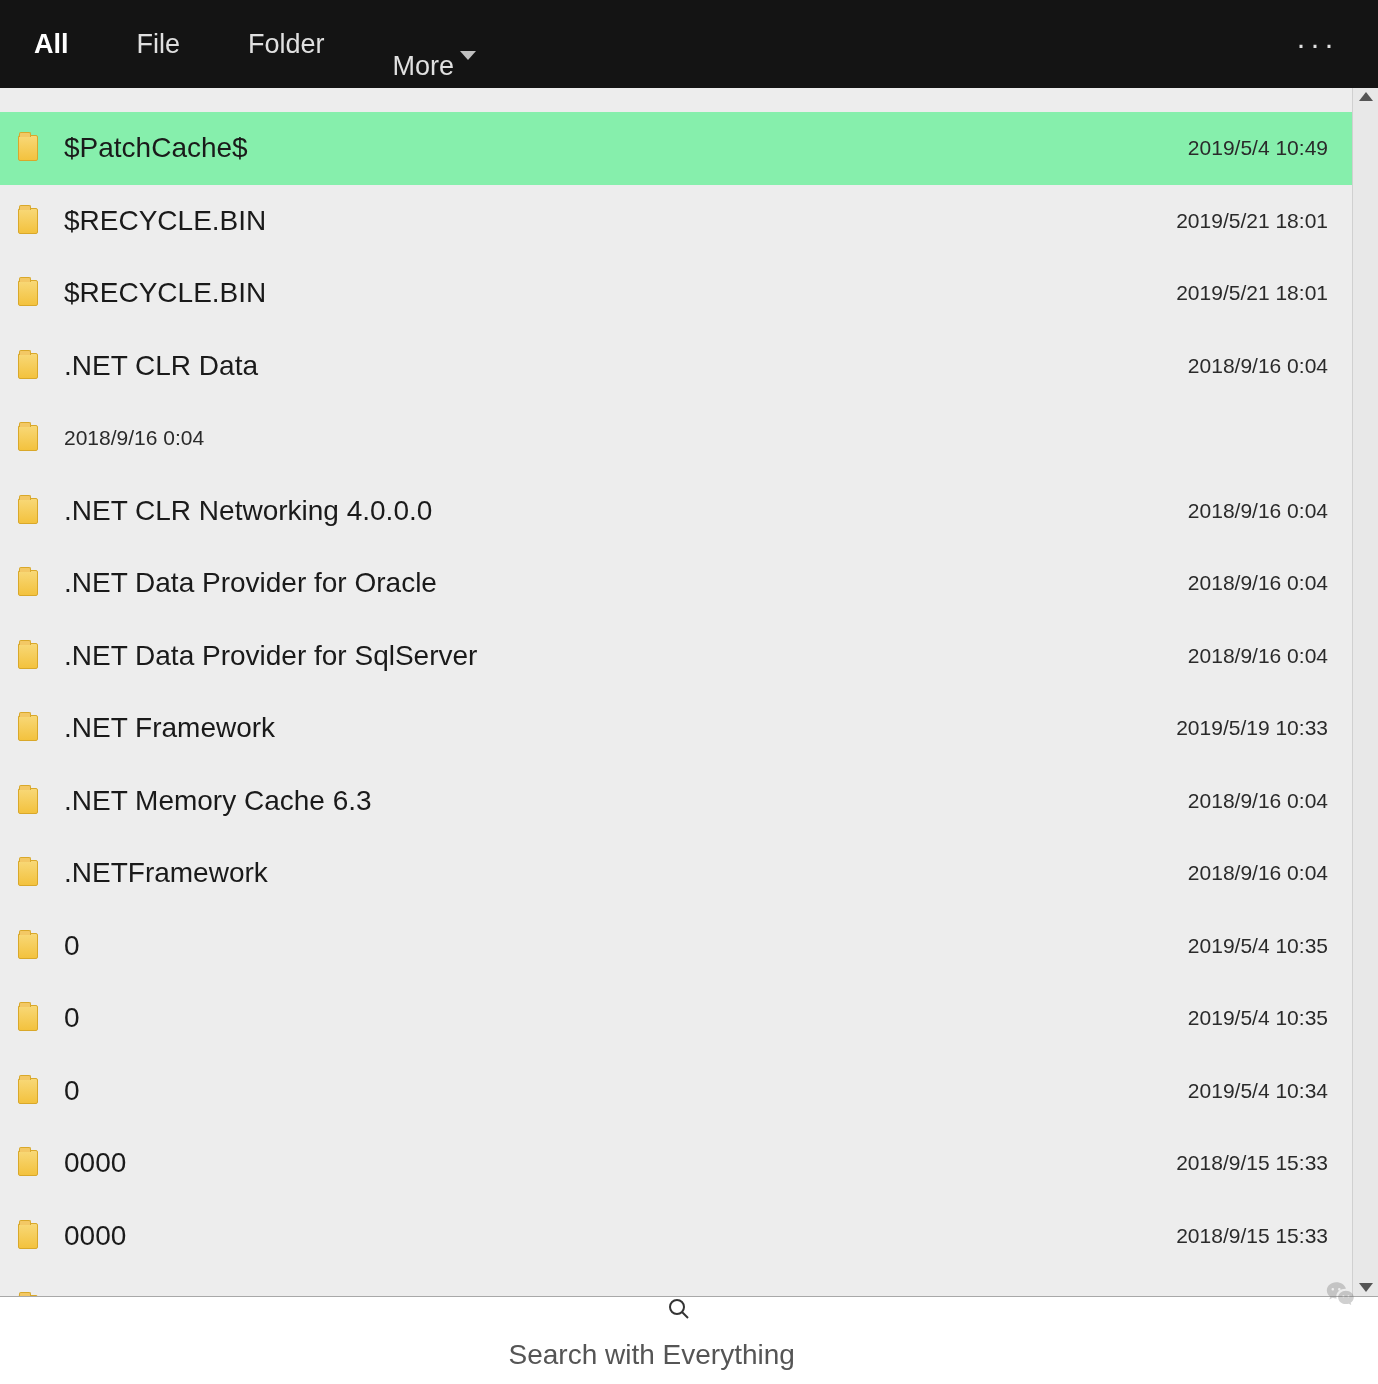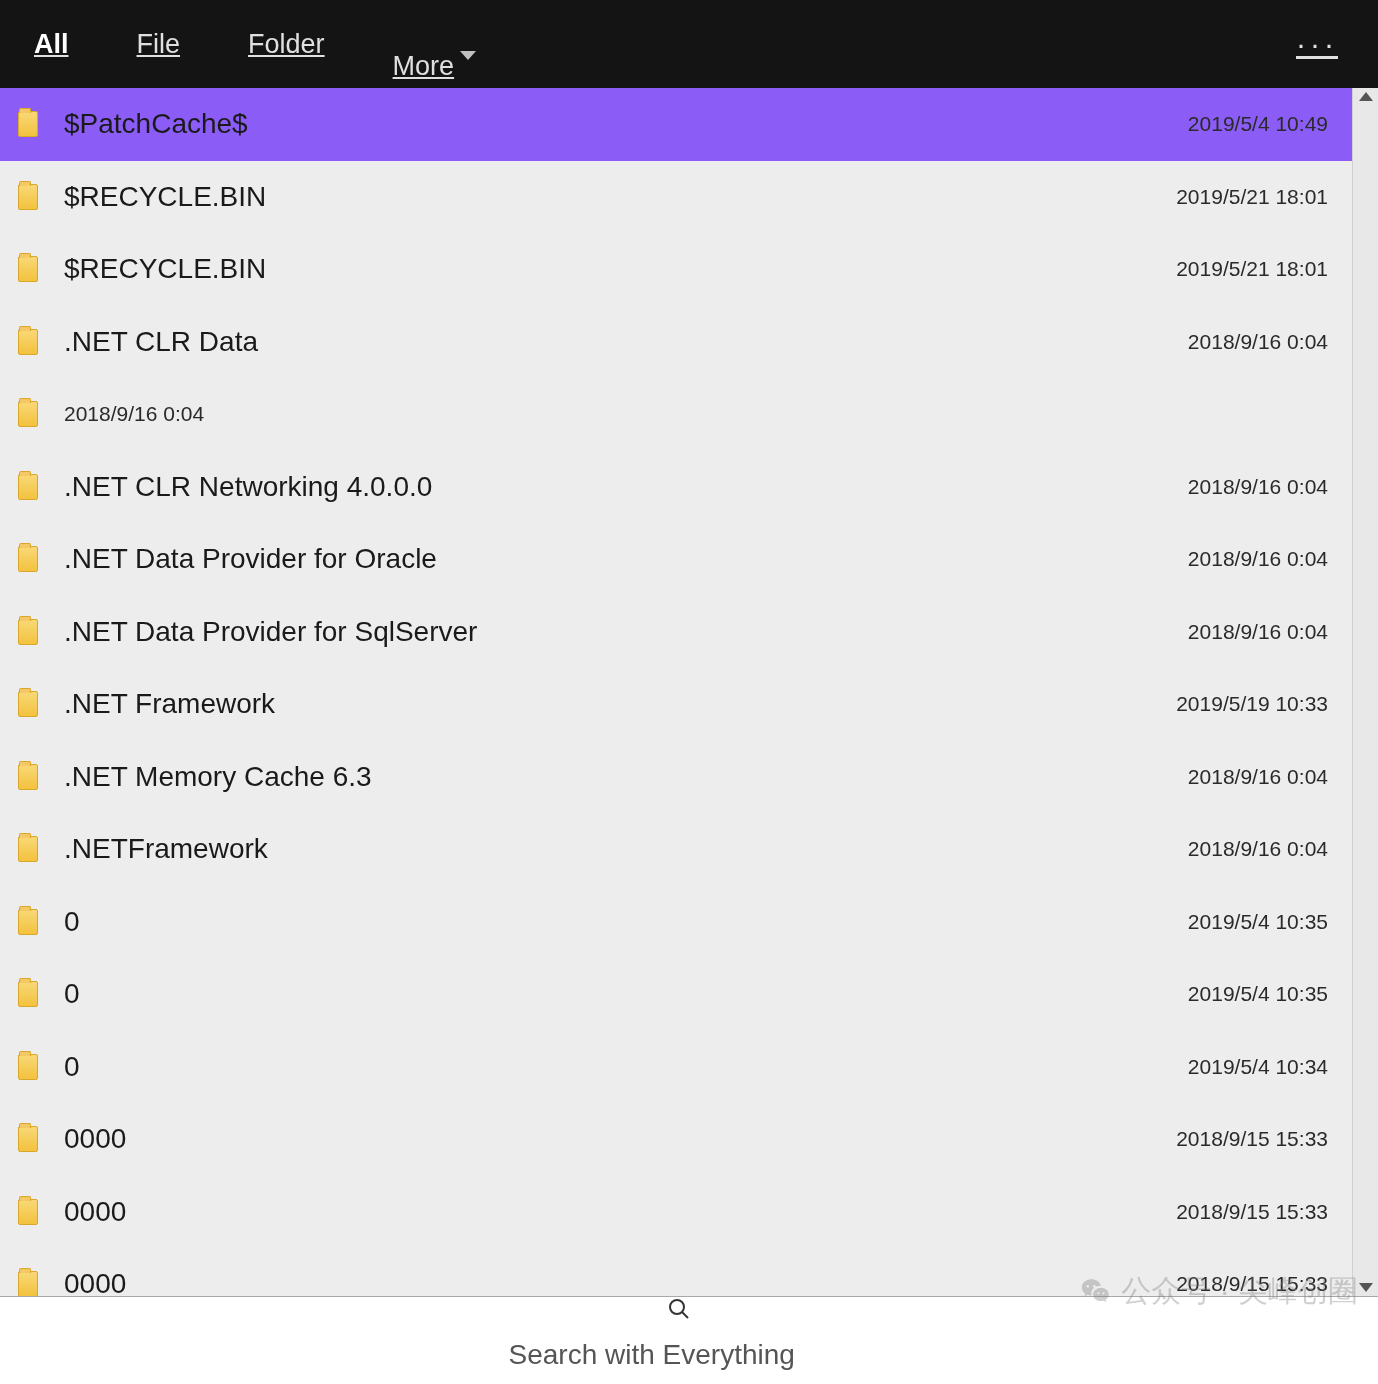--- a/index.html
+++ b/index.html
@@ -15,21 +15,20 @@
     .toolbar {
       background: #141414;
       height: 88px;
       display: flex;
       align-items: center;
       padding: 0 30px;
       color: #e0e0e0;
       font-size: 27px;
       justify-content: space-between;
       flex-shrink: 0;
-      text-decoration: underline;
     }
     .toolbar-left {
       display: flex;
       align-items: center;
       gap: 60px;
     }
     .tab {
       cursor: pointer;
       padding: 8px 4px;
     }
@@ -68,21 +67,22 @@
     .row {
       display: flex;
       align-items: center;
       height: 72.5px;
       padding: 0 18px;
       font-size: 28px;
       color: #1a1a1a;
       cursor: pointer;
     }
     .row.selected {
-      background: #8b5cf6;
+      background: #86efac;
+      margin-top: 24px;
     }
     .folder-icon {
       width: 20px;
       height: 26px;
       background: linear-gradient(to bottom, #f8d877 0%, #f3c23e 100%);
       border: 1px solid #d9a82a;
       border-radius: 2px;
       position: relative;
       margin-right: 26px;
       flex-shrink: 0;
@@ -289,14 +289,13 @@
       <line x1="21" y1="21" x2="15" y2="15"></line>
     </svg>
   </span>
   <input class="search-input" type="text" placeholder="Search with Everything" style="">
 </div>
 
 <div class="watermark">
   <svg width="34" height="34" viewBox="0 0 24 24" fill="rgba(120,120,120,0.35)">
     <path d="M8.5 3C4.9 3 2 5.6 2 8.8c0 1.8.9 3.4 2.4 4.4l-.6 2 2.2-1.2c.8.2 1.6.4 2.5.4h.4c-.1-.4-.2-.9-.2-1.4 0-3 2.9-5.4 6.5-5.4h.3C14.9 4.9 12 3 8.5 3zm-2.3 4c.5 0 .9.4.9.9s-.4.9-.9.9-.9-.4-.9-.9.4-.9.9-.9zm4.6 0c.5 0 .9.4.9.9s-.4.9-.9.9-.9-.4-.9-.9.4-.9.9-.9zM15.5 9c-3 0-5.5 2.1-5.5 4.7s2.5 4.7 5.5 4.7c.7 0 1.4-.1 2-.3l1.8 1-.5-1.7c1.3-.9 2.2-2.2 2.2-3.7 0-2.6-2.5-4.7-5.5-4.7zm-1.8 3.2c.4 0 .7.3.7.7s-.3.7-.7.7-.7-.3-.7-.7.3-.7.7-.7zm3.6 0c.4 0 .7.3.7.7s-.3.7-.7.7-.7-.3-.7-.7.3-.7.7-.7z"></path>
   </svg>
-  <span>公众号 · 尖峰创圈</span>
 </div>
 
 </body></html>

